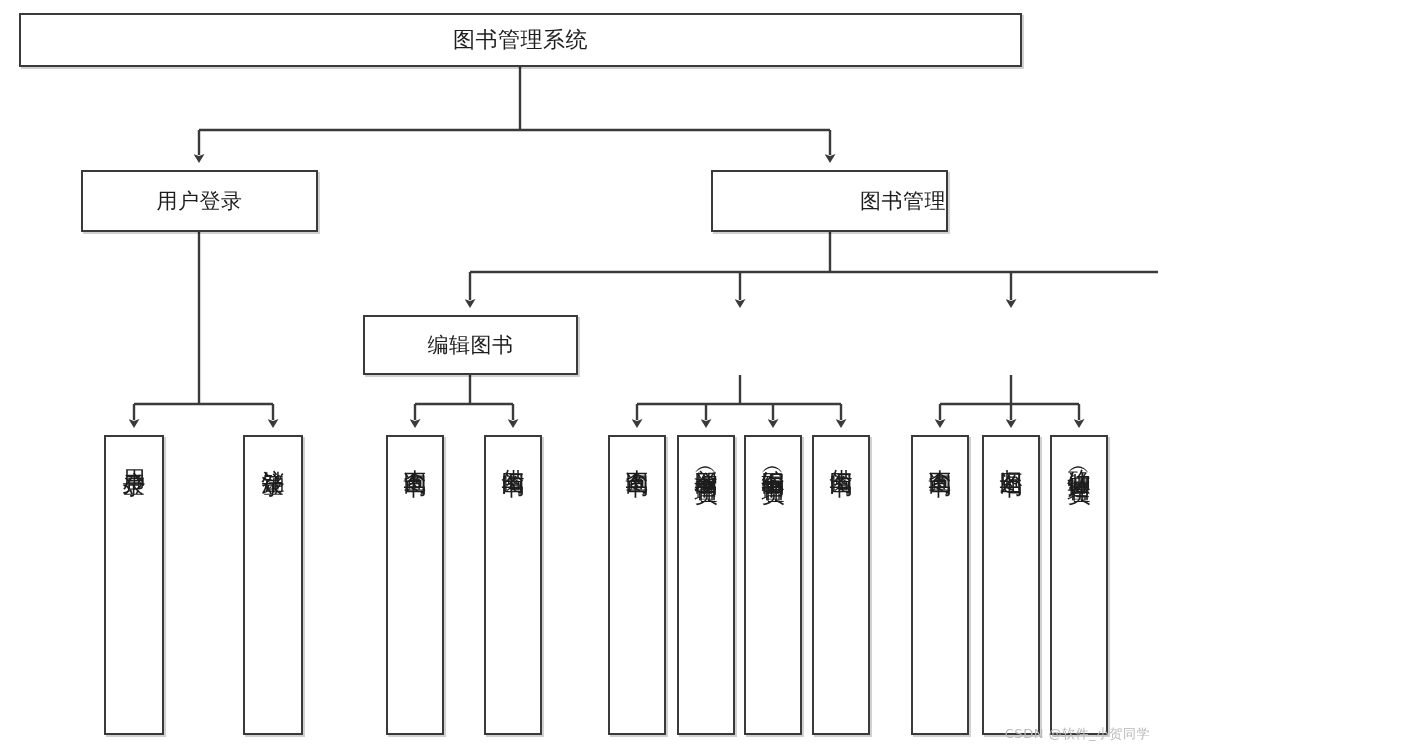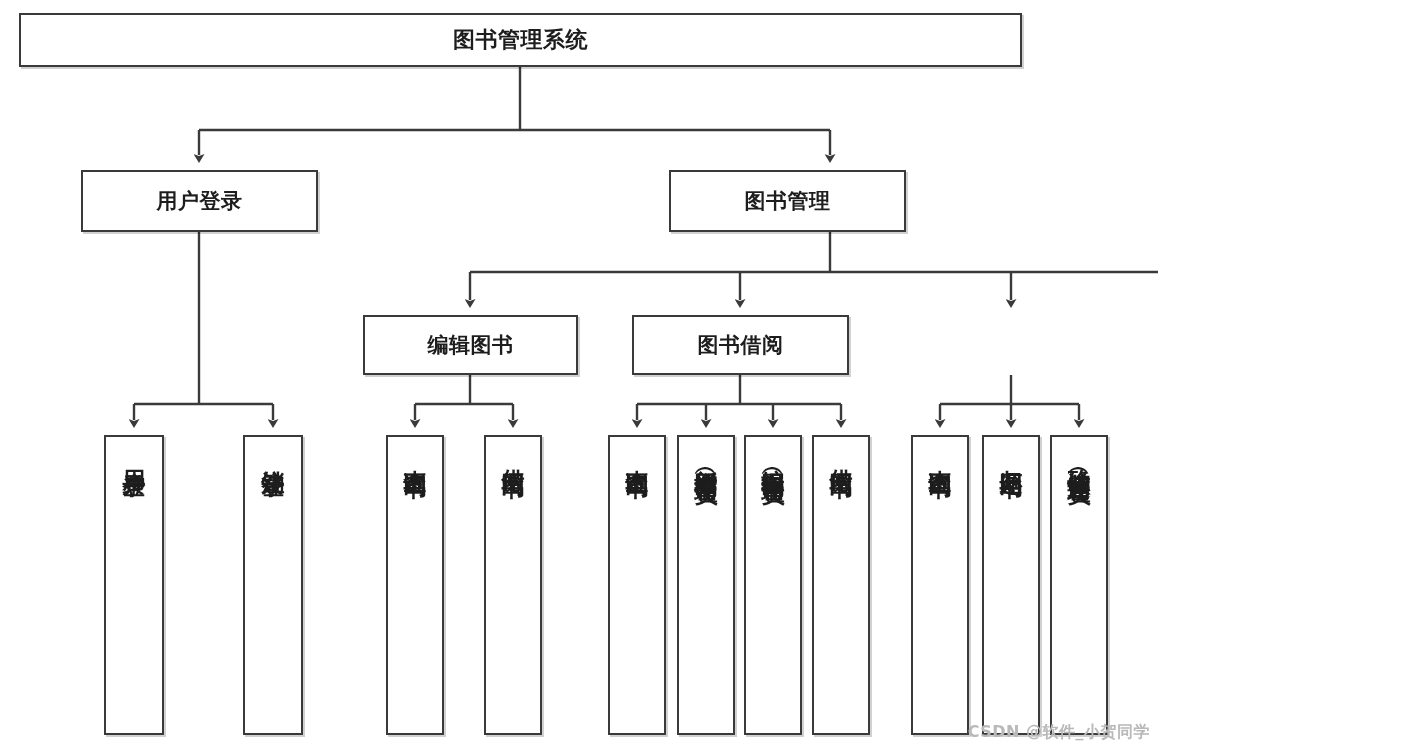--- a/index.html
+++ b/index.html
@@ -10,21 +10,20 @@
   }
   body {
     font-family: "DejaVu Sans", "Liberation Sans", sans-serif;
   }
   #canvas {
     position: relative;
     width: 1158px;
     height: 747px;
     background: #ffffff;
     overflow: hidden;
-    font-weight: bold;
   }
   svg.edges {
     position: absolute;
     left: 0;
     top: 0;
     width: 1405px;
     height: 747px;
     pointer-events: none;
   }
   .node {
@@ -60,21 +59,21 @@
     text-orientation: upright;
     font-size: 23px;
     line-height: 1.18;
     letter-spacing: 2px;
     white-space: nowrap;
   }
   .watermark {
     position: absolute;
     right: 8px;
     bottom: 4px;
-    font-size: 16px;
+    font-size: 13px;
     color: #b9b9b9;
     letter-spacing: 0.5px;
     white-space: nowrap;
     user-select: none;
   }
 </style>
 </head>
 <body>
 
 <div id="canvas">
@@ -129,29 +128,26 @@
     </g>
   </svg>
 
   <div class="node horizontal root" style="left:19px; top:13px; width:1003px; height:54px;">
     <span class="label">图书管理系统</span>
   </div>
 
   <div class="node horizontal" style="left:81px; top:170px; width:237px; height:62px;">
     <span class="label">用户登录</span>
   </div>
-  <div class="node horizontal" style="left:669px; top:170px; width:237px; height:62px;">
+  <div class="node horizontal" style="left:711px; top:170px; width:237px; height:62px;justify-content:flex-end;">
     <span class="label">图书管理</span>
   </div>
 
   <div class="node horizontal" style="left:363px; top:315px; width:215px; height:60px;">
     <span class="label">编辑图书</span>
-  </div>
-  <div class="node horizontal" style="left:632px; top:315px; width:217px; height:60px;">
-    <span class="label">图书借阅</span>
   </div>
 
   <div class="node leaf" style="left:104px; top:435px; width:60px; height:300px;">
     <span class="label">用户登录</span>
   </div>
   <div class="node leaf" style="left:243px; top:435px; width:60px; height:300px;">
     <span class="label">注销登录</span>
   </div>
 
   <div class="node leaf" style="left:386px; top:435px; width:58px; height:300px;">

